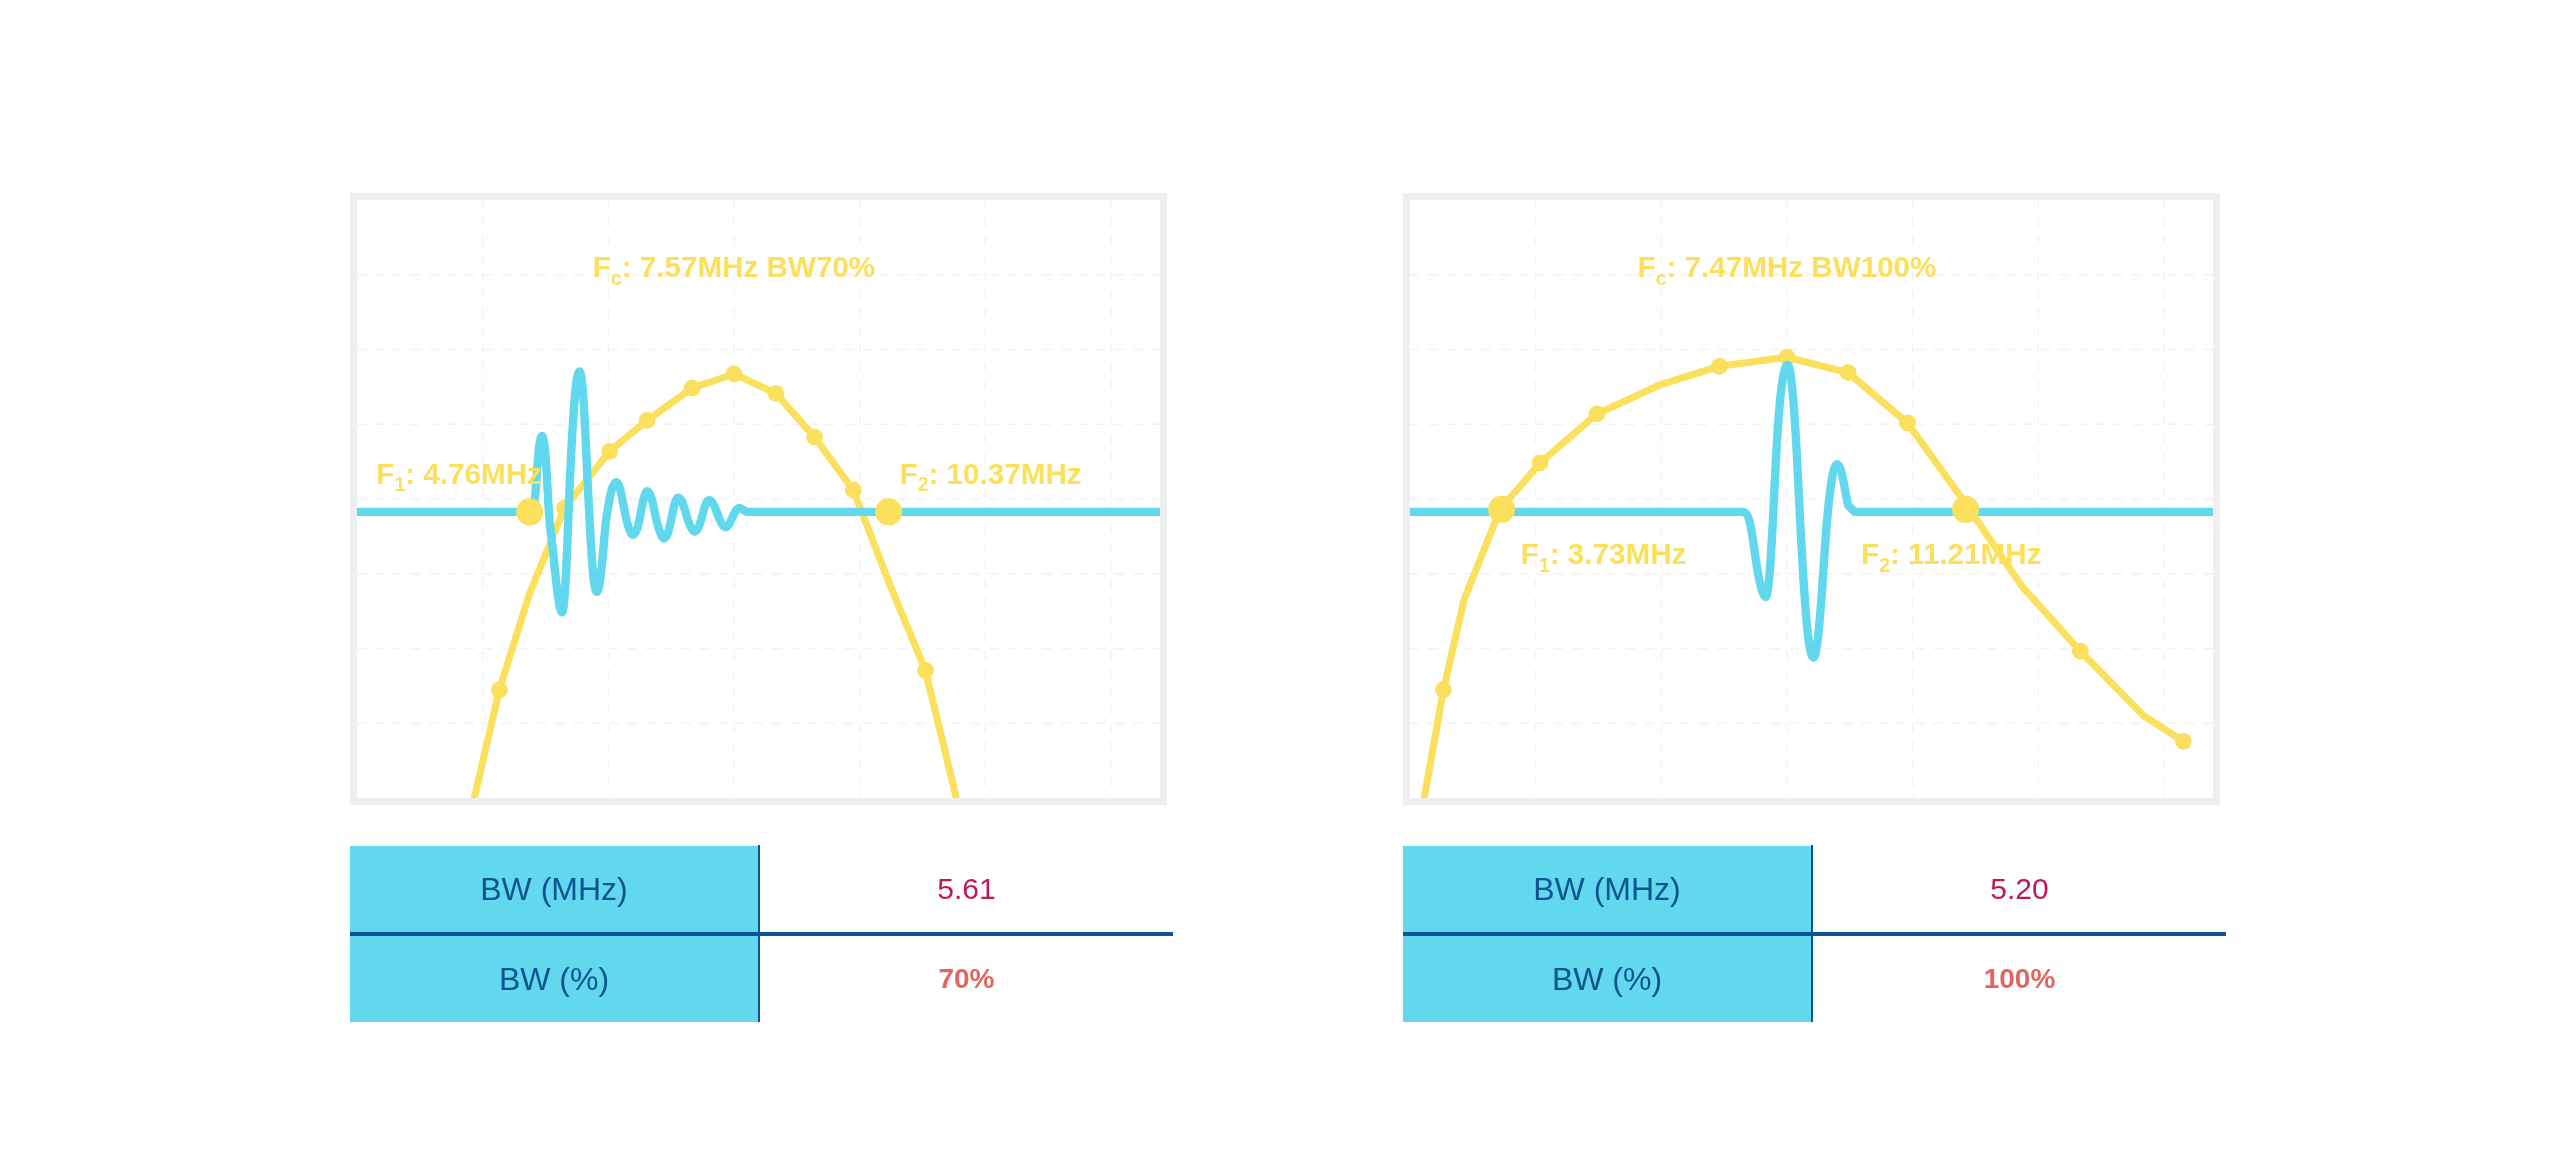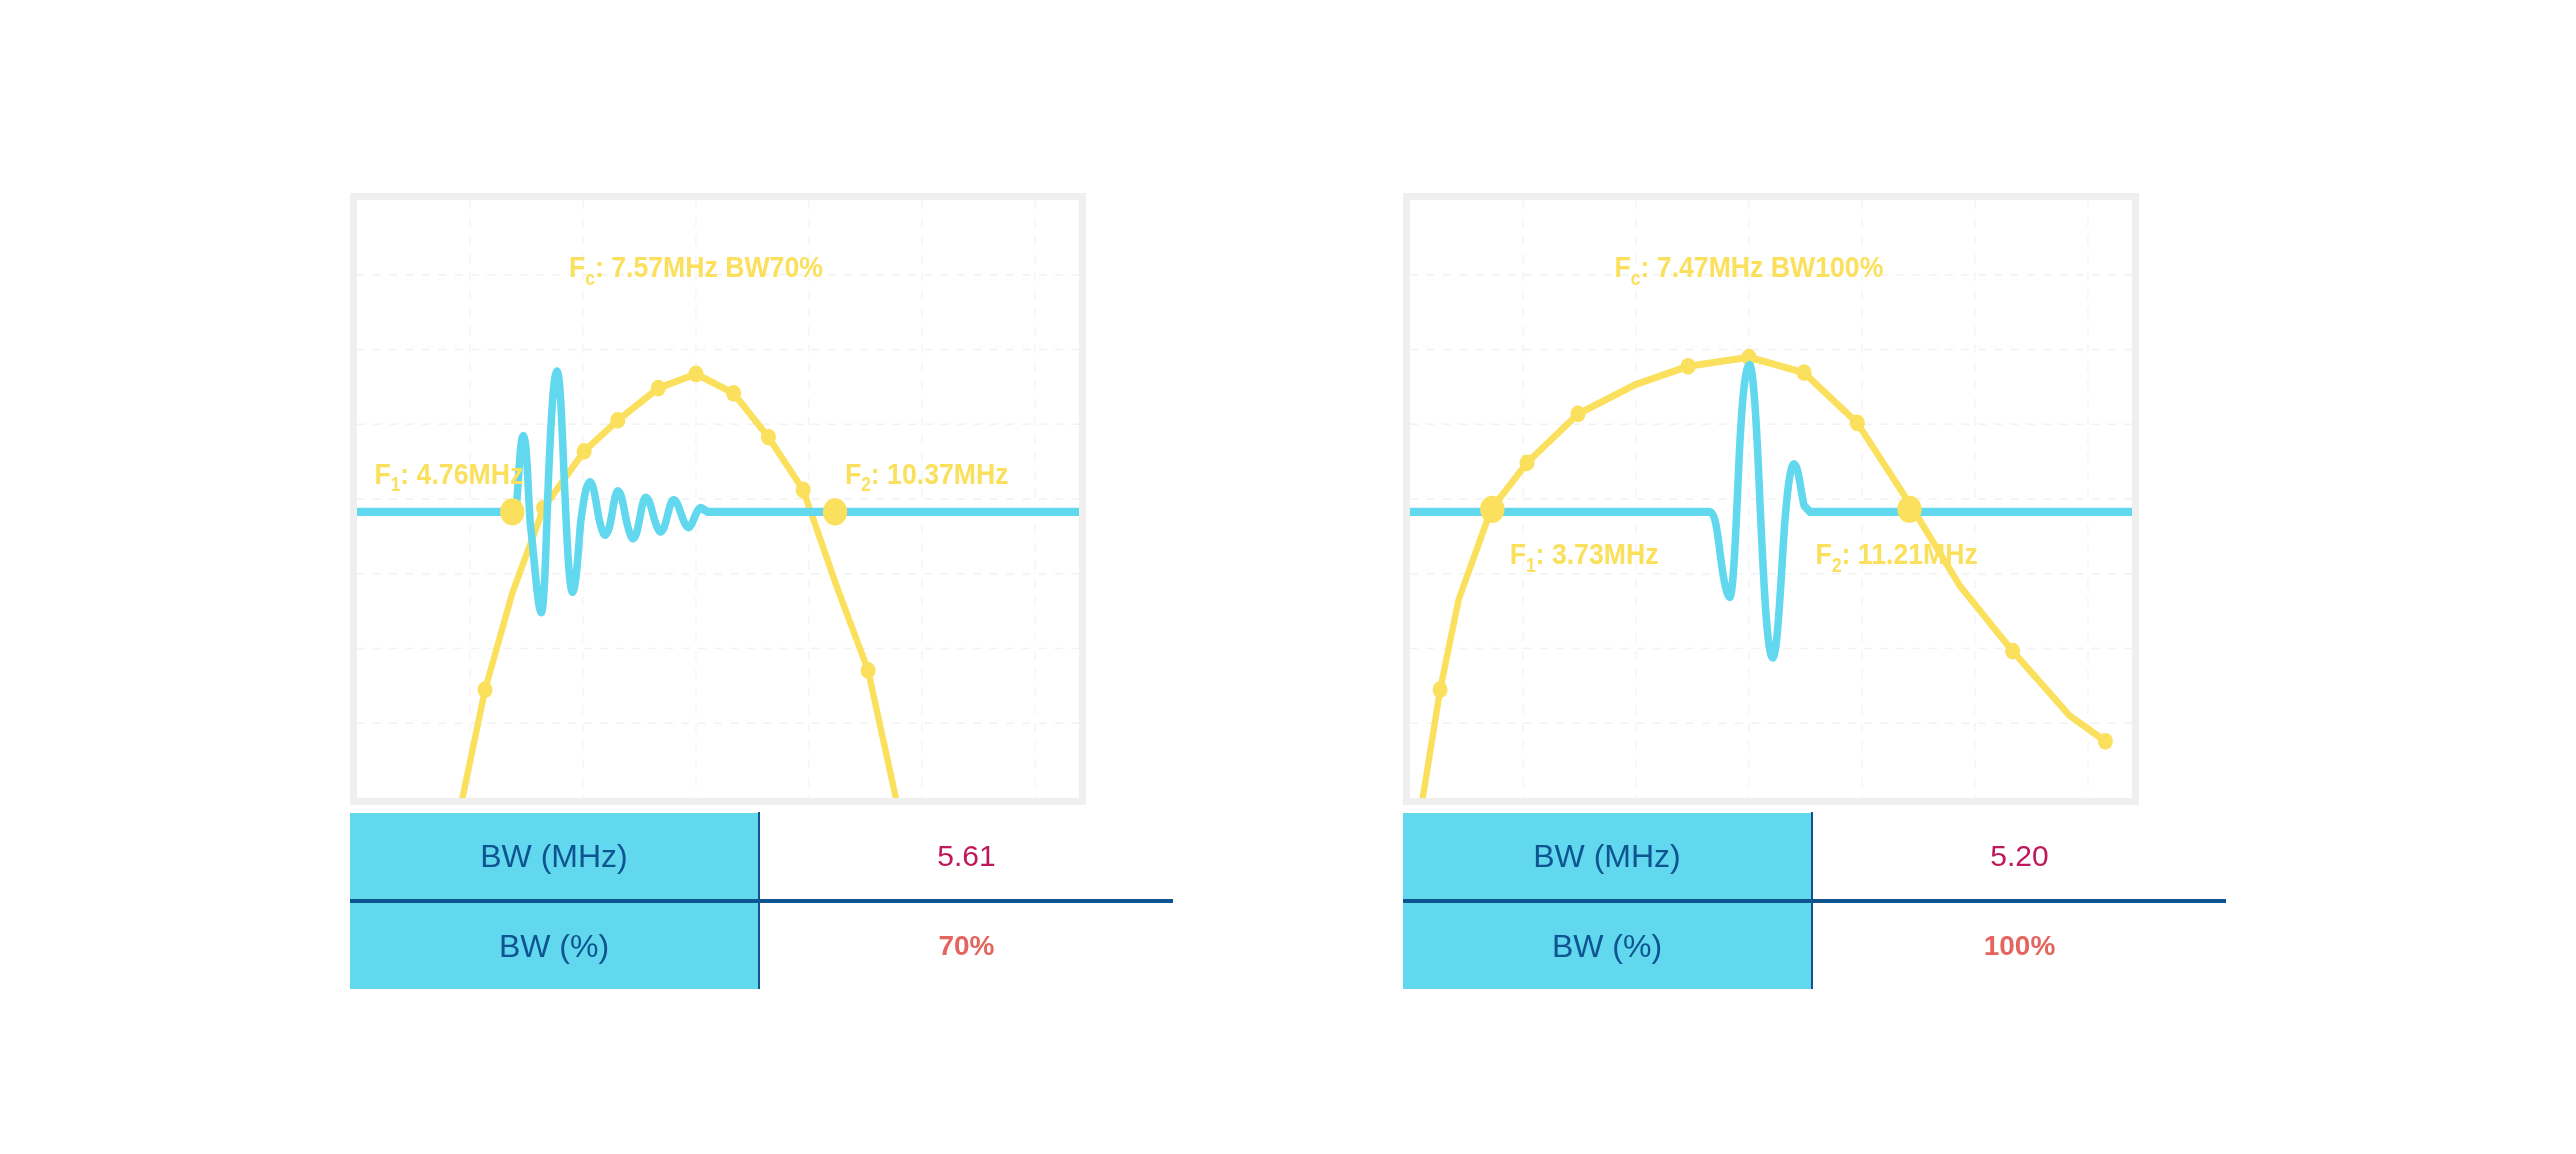--- a/index.html
+++ b/index.html
@@ -19,38 +19,38 @@
   }
   .panel {
     position: absolute;
     top: 193px;
   }
   .panel.left  { left: 350px; }
   .panel.right { left: 1403px; }
 
   .plot-frame {
     position: relative;
-    width: 736px;
+    width: 817px;
     height: 612px;
     border: 7px solid #efefef;
     box-sizing: border-box;
     background: #ffffff;
   }
   .plot-svg {
     position: absolute;
     top: 0; left: 0;
     width: 100%;
     height: 100%;
     display: block;
   }
 
   
   .bw-table {
     position: absolute;
-    top: 619px;
+    top: 652px;
     width: 823px;
     border-collapse: collapse;
     table-layout: fixed;
   }
   .bw-table td {
     padding: 0;
     height: 86px;
     vertical-align: middle;
     text-align: center;
   }

